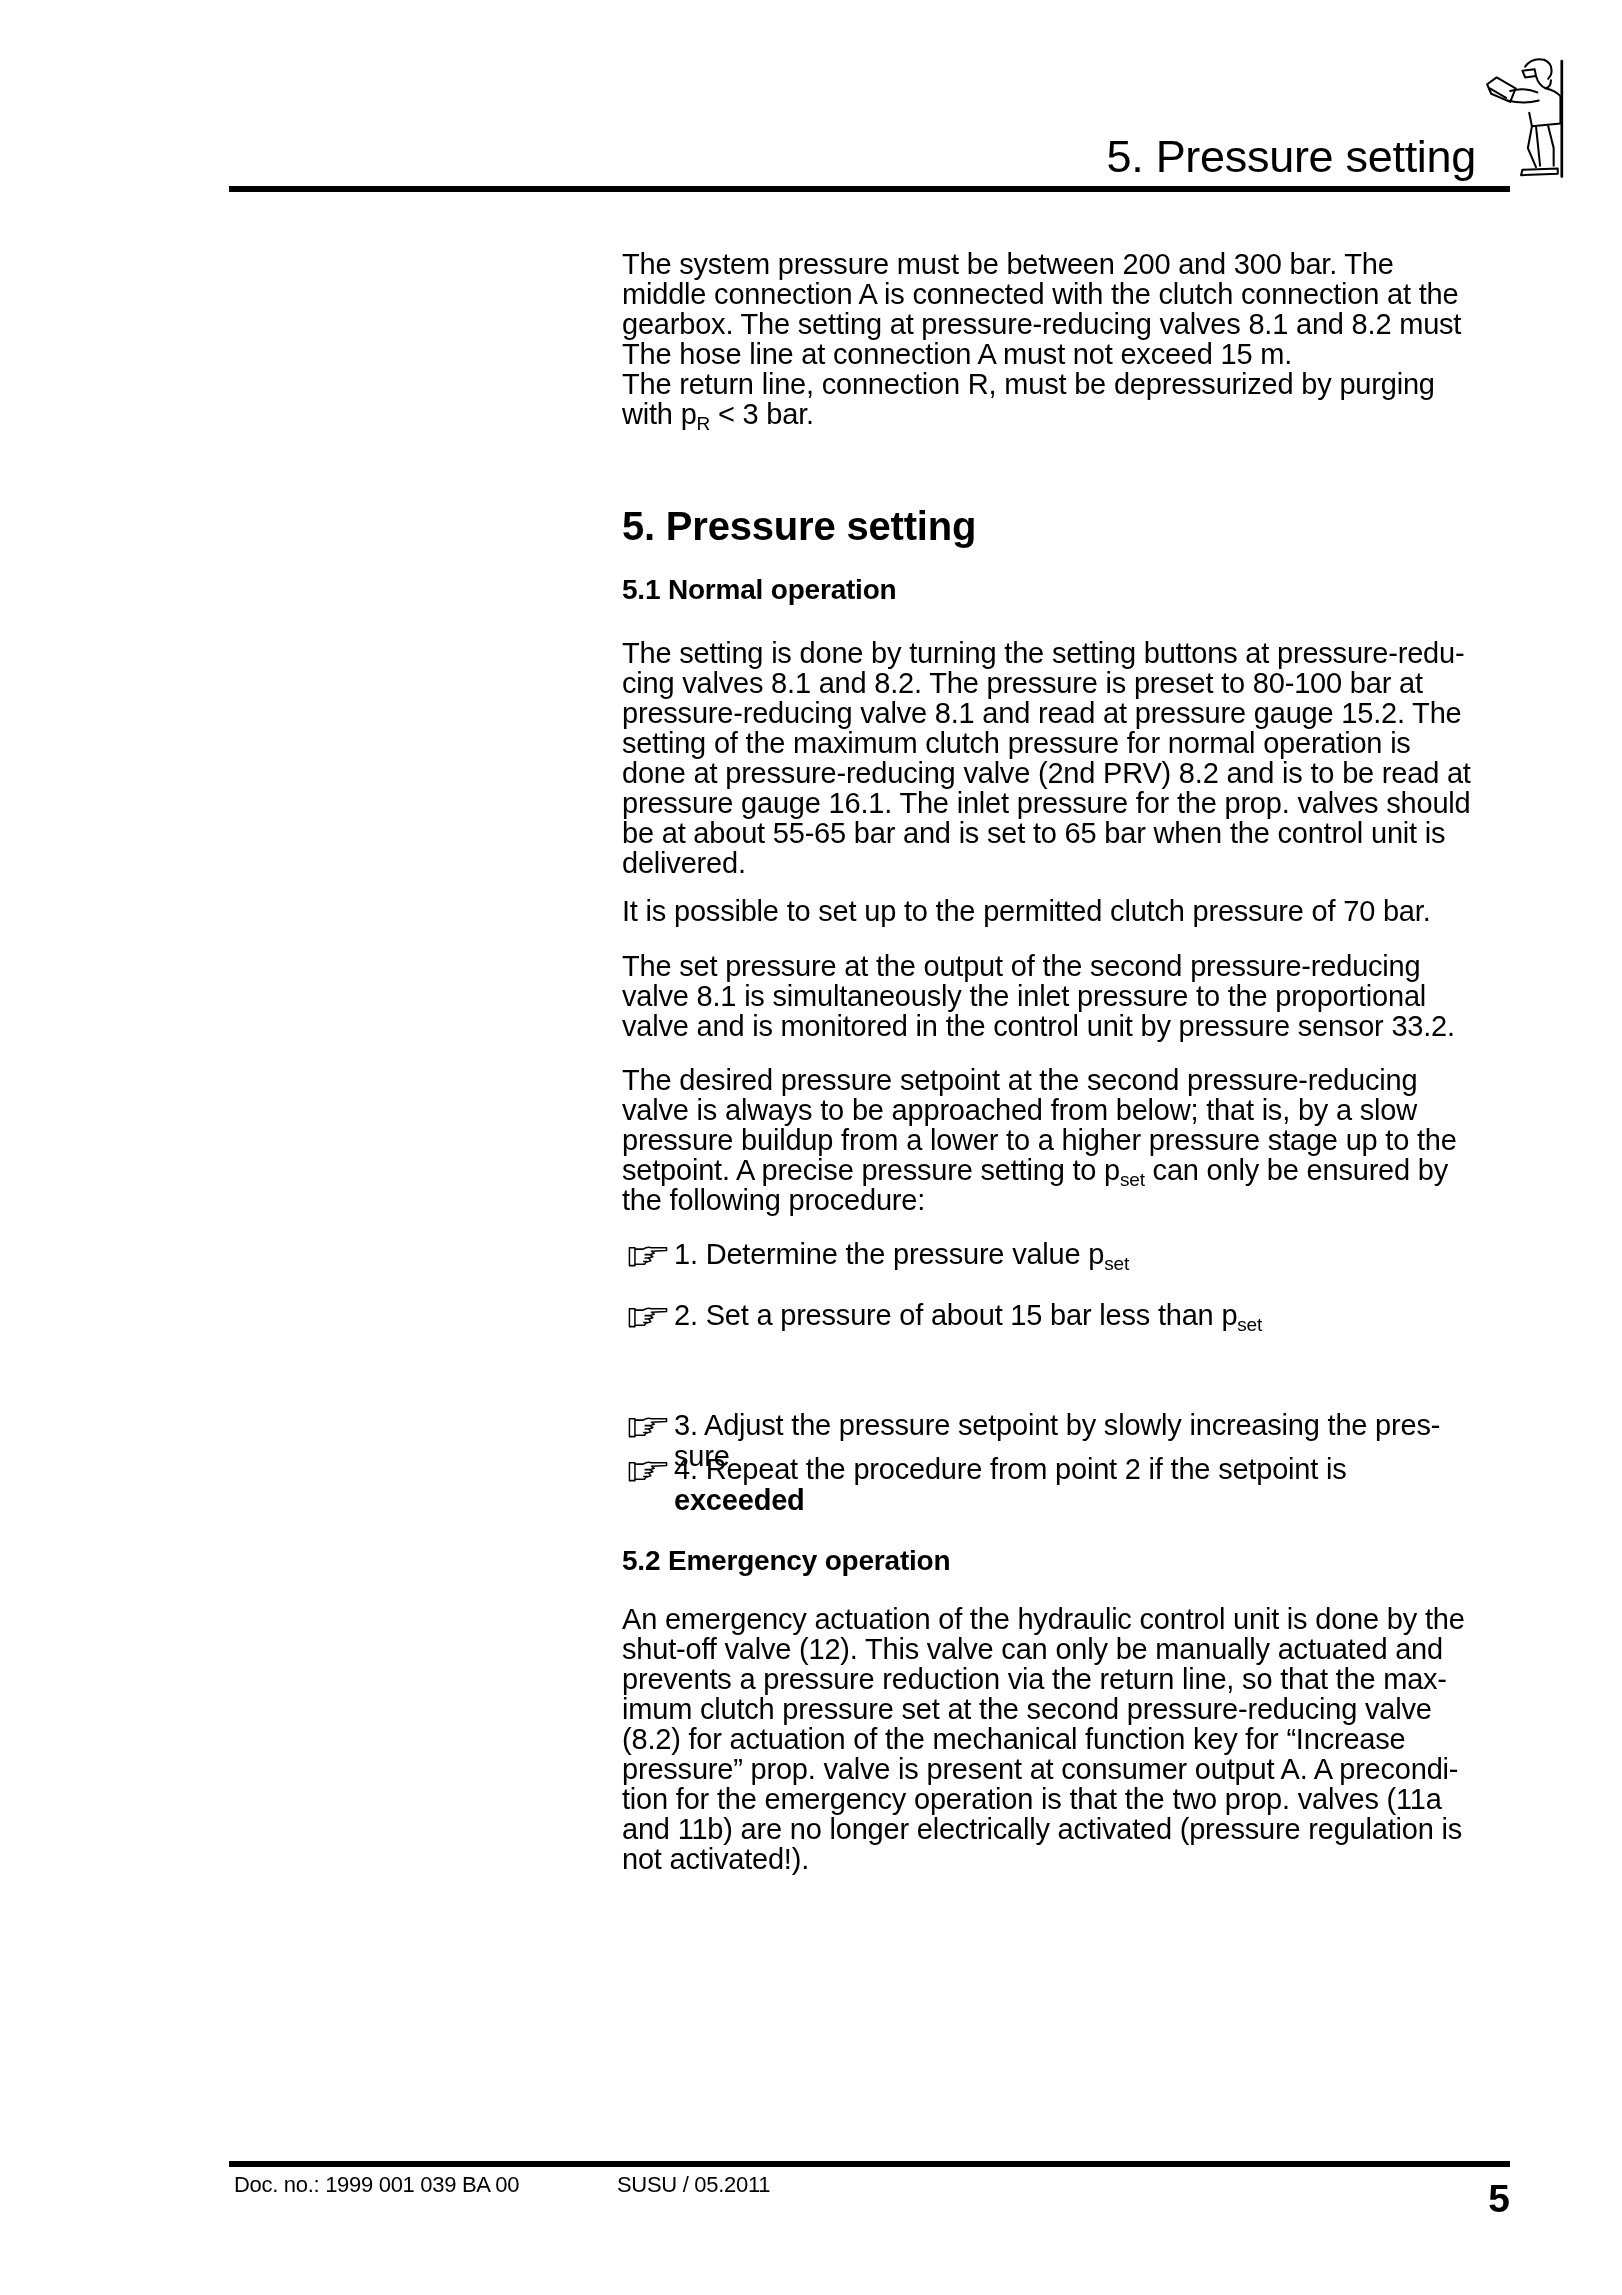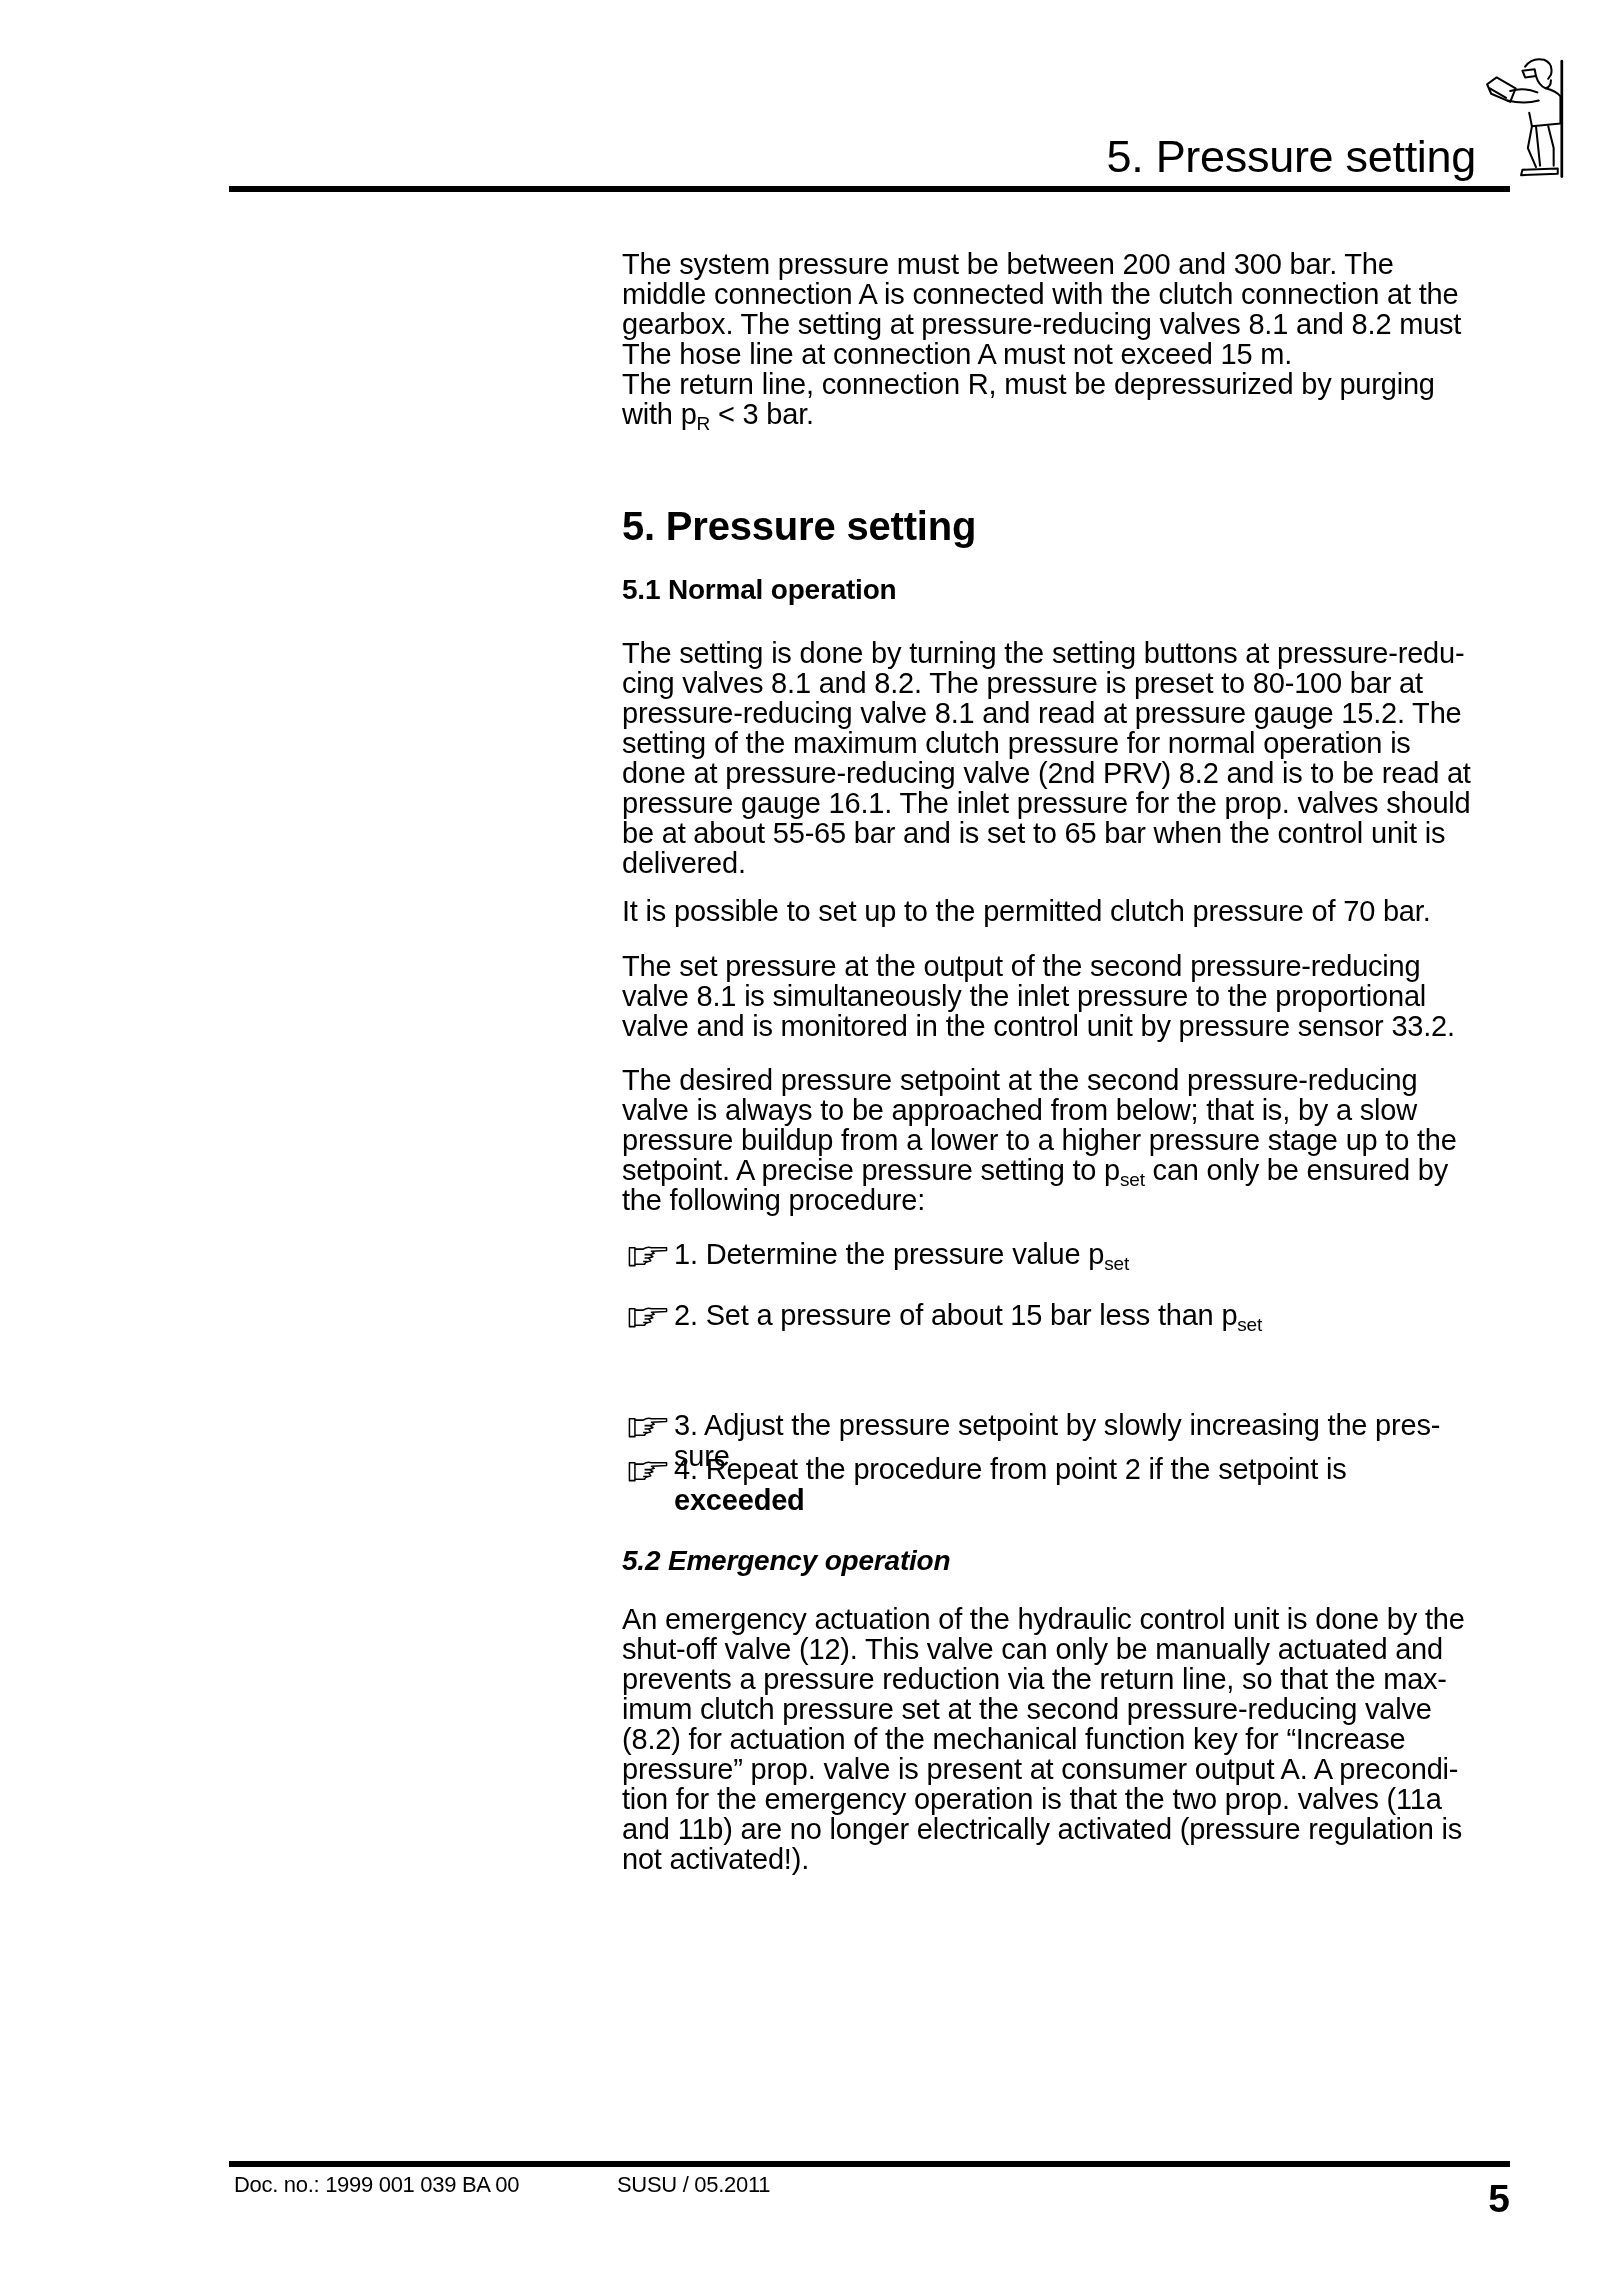--- a/index.html
+++ b/index.html
@@ -137,21 +137,21 @@
   <div class="step" style="top:1454px;">
     <svg class="hand" viewBox="0 0 58 32" fill="none" stroke="#000" stroke-width="2.2" stroke-linejoin="round">
       <rect x="2" y="4" width="8" height="26"></rect>
       <path d="M10 6 L22 6 Q28 2 34 4 L56 4 L56 8 L34 9 L38 12 L32 14 L36 17 L30 19 L33 23 L26 25 L24 28 L10 28"></path>
       <path d="M24 14 L32 14 M24 19 L30 19 M22 24 L28 24"></path>
     </svg>
     <div class="line step-text">4. Repeat the procedure from point 2 if the setpoint is</div>
     <div class="line step-text" style="margin-top:1.4px;font-weight:bold;">exceeded</div>
   </div>
 
-  <div class="block h2" style="top:1542px;font-style:italic;">5.2 Emergency operation</div>
+  <div class="block h2" style="top:1542px;">5.2 Emergency operation</div>
 
   <div class="block" style="top:1604px;">
     <div class="line">An emergency actuation of the hydraulic control unit is done by the</div>
     <div class="line">shut-off valve (12). This valve can only be manually actuated and</div>
     <div class="line">prevents a pressure reduction via the return line, so that the max-</div>
     <div class="line">imum clutch pressure set at the second pressure-reducing valve</div>
     <div class="line">(8.2) for actuation of the mechanical function key for “Increase</div>
     <div class="line">pressure” prop. valve is present at consumer output A. A precondi-</div>
     <div class="line">tion for the emergency operation is that the two prop. valves (11a</div>
     <div class="line">and 11b) are no longer electrically activated (pressure regulation is</div>

